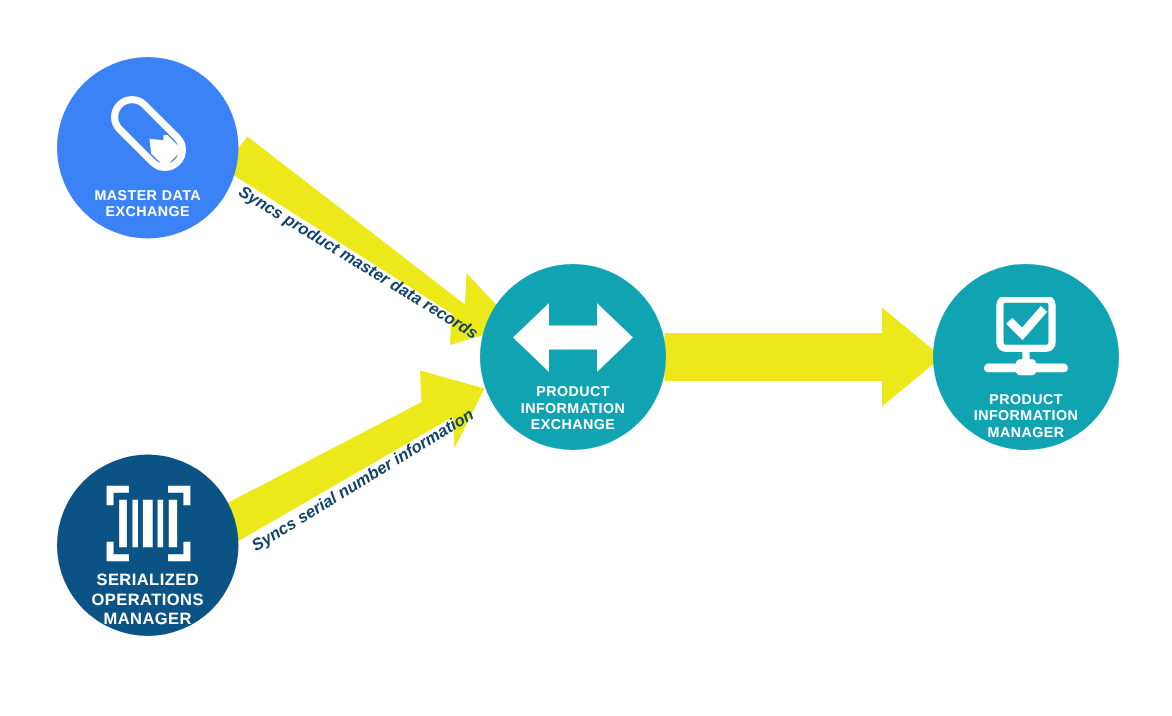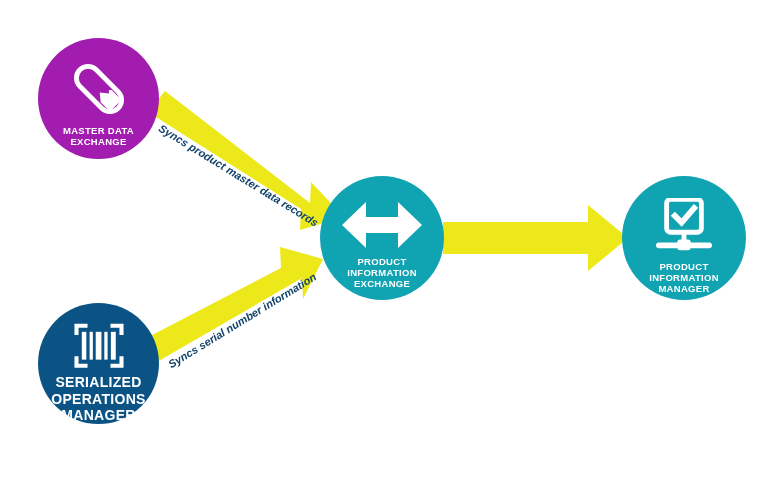--- a/index.html
+++ b/index.html
@@ -47,39 +47,39 @@
     white-space: pre-line;
     user-select: none;
   }
 
   
   #node-master-data-exchange {
     left: 38px;
     top: 38px;
     width: 121px;
     height: 121px;
-    background: #a21caf;
+    background: #3b82f6;
     padding-top: 20px;
   }
   #node-master-data-exchange .node-label {
     font-size: 9.5px;
     margin-top: 5px;
   }
 
   
   #node-serialized-operations-manager {
     left: 38px;
     top: 303px;
     width: 121px;
     height: 121px;
     background: #0b5384;
     padding-top: 19px;
   }
   #node-serialized-operations-manager .node-label {
-    font-size: 14px;
+    font-size: 11px;
     margin-top: 5px;
   }
 
   
   #node-product-information-exchange {
     left: 320px;
     top: 176px;
     width: 124px;
     height: 124px;
     background: #10a3b1;

